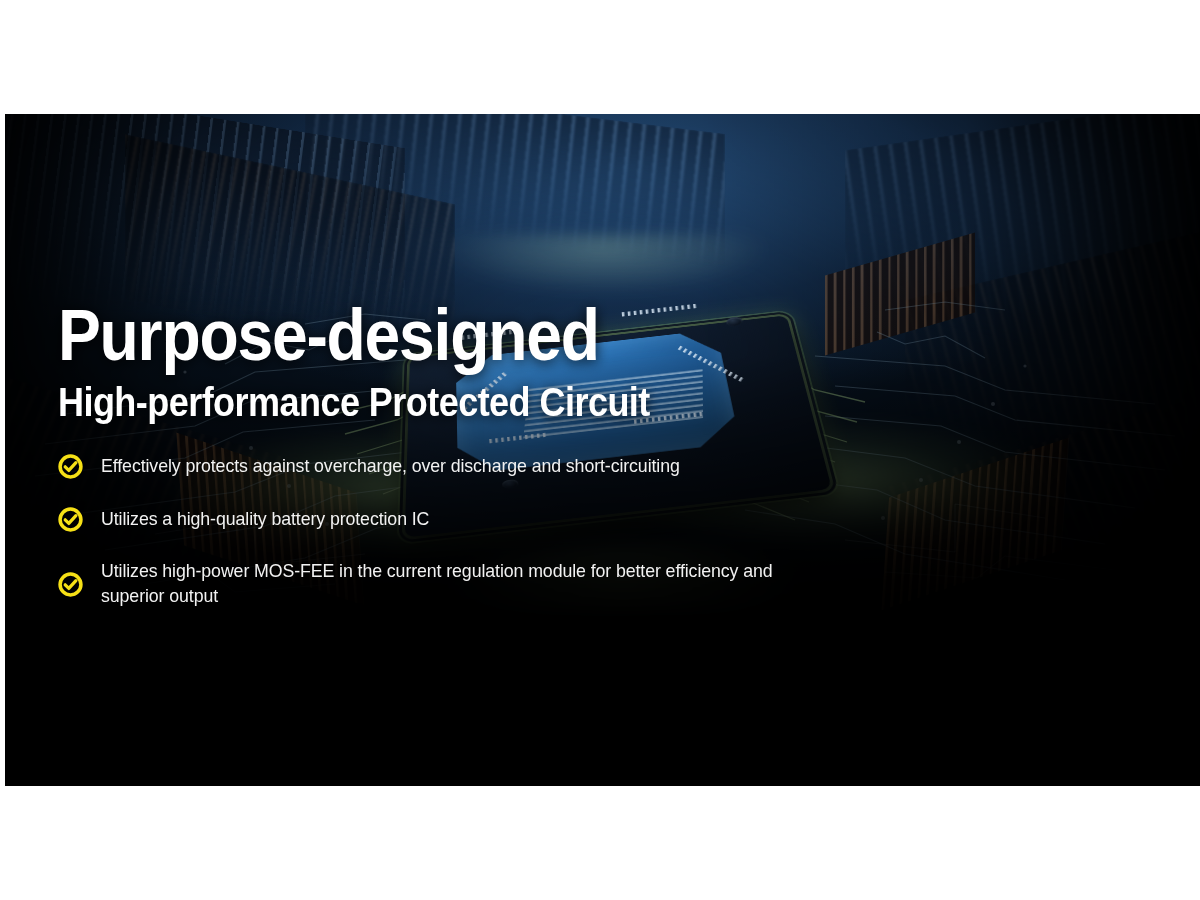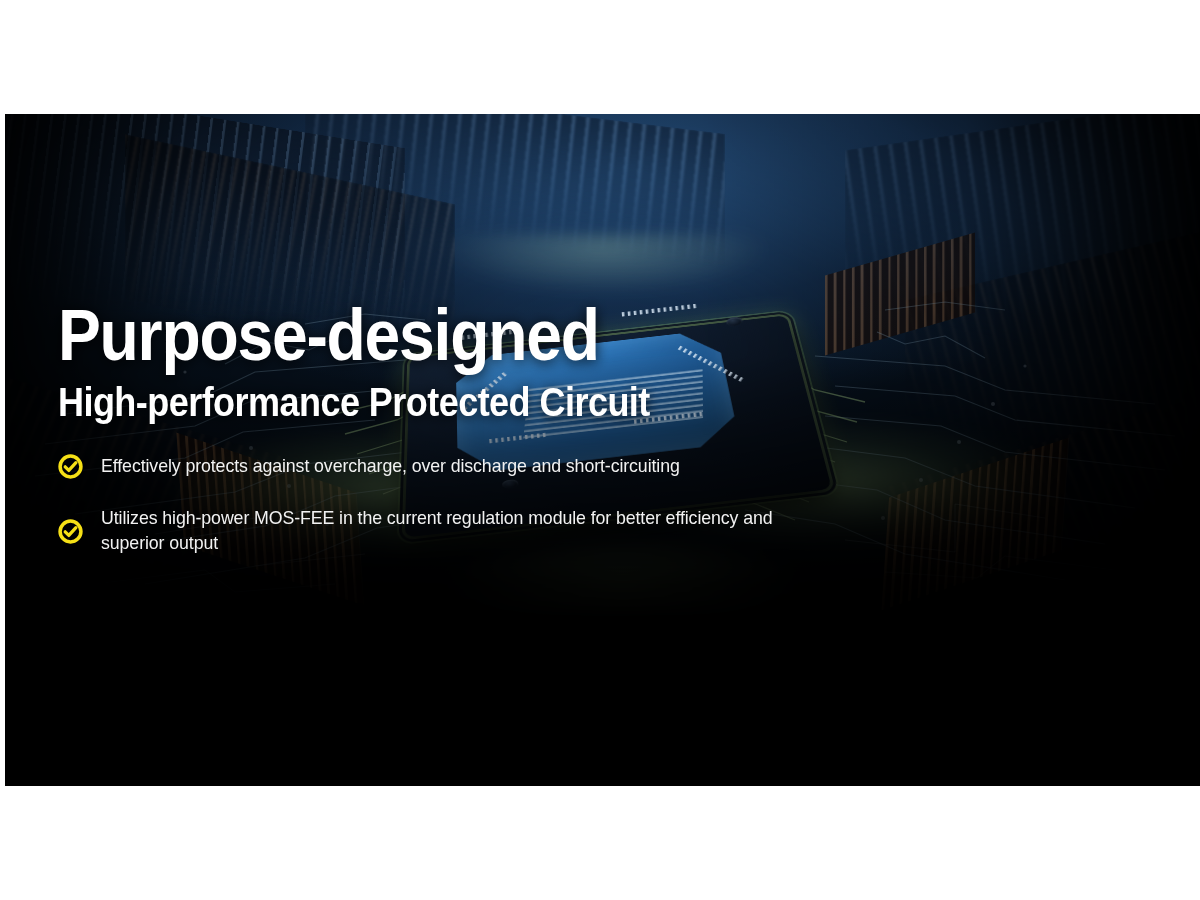--- a/index.html
+++ b/index.html
@@ -405,20 +405,29 @@
         <li class="bullet">
           <span class="check-icon">
             <svg viewBox="0 0 24 24" aria-hidden="true">
               <circle cx="12" cy="12" r="10" fill="none" stroke="#f6e016" stroke-width="3.4"></circle>
               <path d="M6.9 12.3 L10.4 15.8 L17.2 8.3" fill="none" stroke="#f6e016" stroke-width="3.1" stroke-linecap="round" stroke-linejoin="round"></path>
             </svg>
           </span>
           <span class="bullet-text">Effectively protects against overcharge, over discharge and short-circuiting</span>
         </li>
 
+        <li class="bullet">
+          <span class="check-icon">
+            <svg viewBox="0 0 24 24" aria-hidden="true">
+              <circle cx="12" cy="12" r="10" fill="none" stroke="#f6e016" stroke-width="3.4"></circle>
+              <path d="M6.9 12.3 L10.4 15.8 L17.2 8.3" fill="none" stroke="#f6e016" stroke-width="3.1" stroke-linecap="round" stroke-linejoin="round"></path>
+            </svg>
+          </span>
+          <span class="bullet-text">Utilizes a high-quality battery protection IC</span>
+        </li>
 
         <li class="bullet">
           <span class="check-icon">
             <svg viewBox="0 0 24 24" aria-hidden="true">
               <circle cx="12" cy="12" r="10" fill="none" stroke="#f6e016" stroke-width="3.4"></circle>
               <path d="M6.9 12.3 L10.4 15.8 L17.2 8.3" fill="none" stroke="#f6e016" stroke-width="3.1" stroke-linecap="round" stroke-linejoin="round"></path>
             </svg>
           </span>
           <span class="bullet-text">Utilizes high-power MOS-FEE in the current regulation module for better efficiency and superior output</span>
         </li>

